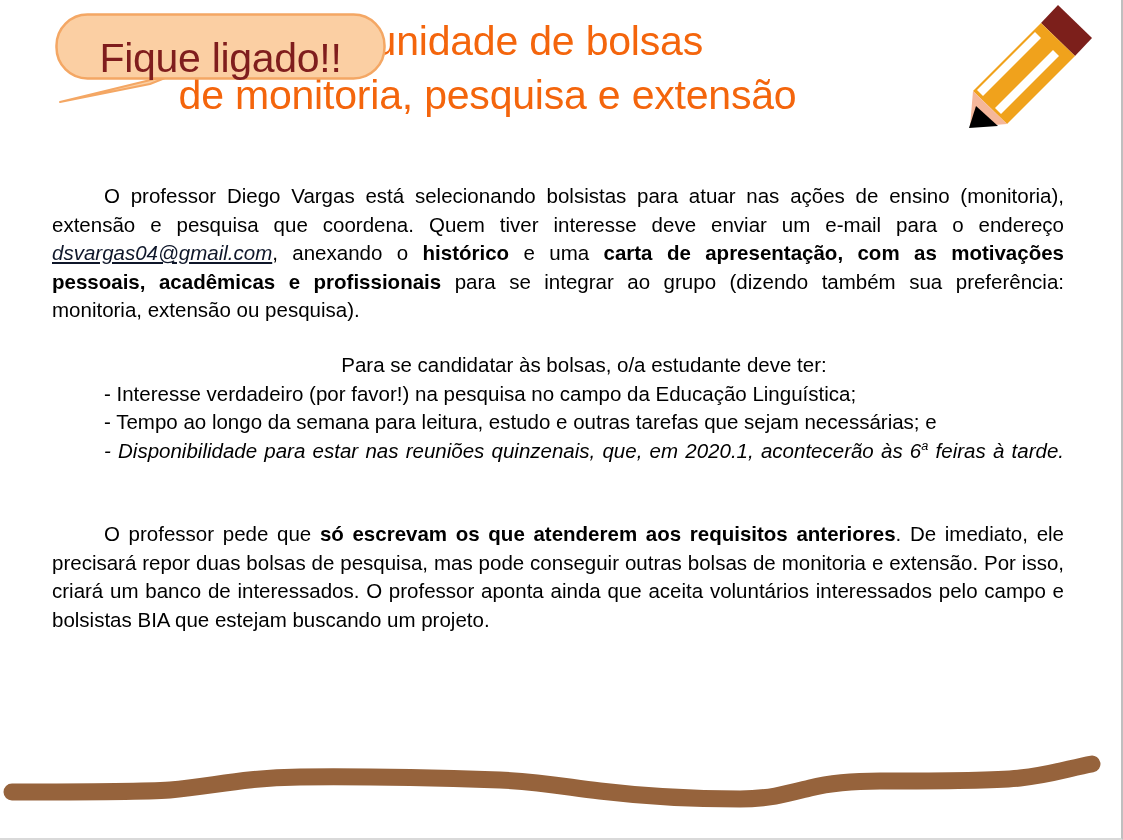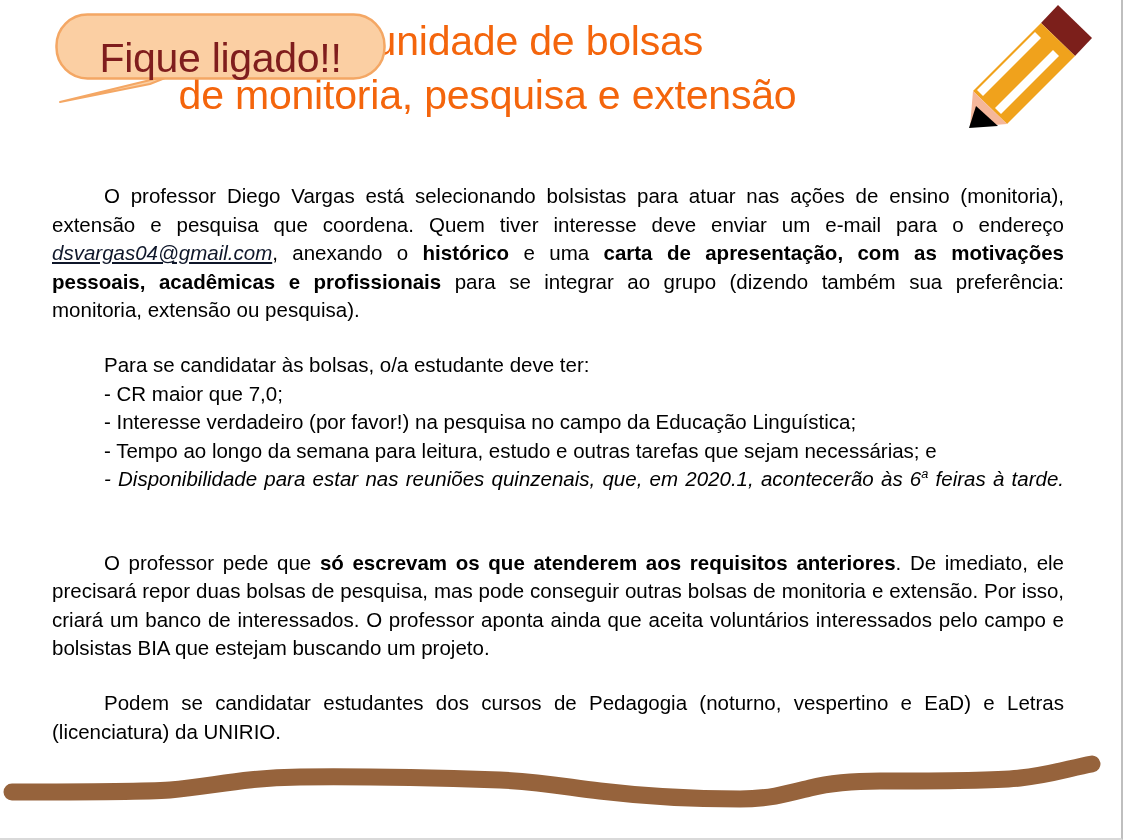--- a/index.html
+++ b/index.html
@@ -105,21 +105,21 @@
     text-align: justify;
     text-indent: 52px;
   }
   .para.last { margin-bottom: 0; }
 
   .list-block {
     margin: 0 0 26px 0;
   }
   .list-lead {
     margin: 0;
-    text-align: left;
+    text-align: center;
     text-indent: 52px;
   }
   .list-item {
     margin: 0;
     text-align: left;
     text-indent: 52px;
     white-space: nowrap;
   }
   .list-item.justified {
     text-align: justify;
@@ -185,29 +185,27 @@
       <path d="M 11 104 L 33 124 L 4 126 Z" fill="#000000"></path>
     </svg>
   </div>
 
   <div class="body-area">
 
     <p class="para"><span>O professor Diego Vargas está selecionando bolsistas para atuar nas ações de ensino (monitoria), extensão e pesquisa que coordena. Quem tiver interesse deve enviar um e-mail para o endereço </span><span class="email">dsvargas04@gmail.com</span><span>, anexando o </span><b>histórico</b><span> e uma </span><b>carta de apresentação, com as motivações pessoais, acadêmicas e profissionais</b><span> para se integrar ao grupo (dizendo também sua preferência: monitoria, extensão ou pesquisa).</span></p>
 
     <div class="list-block">
       <p class="list-lead">Para se candidatar às bolsas, o/a estudante deve ter:</p>
-      <p class="list-item">- CR maior que 7,0;</p>
       <p class="list-item">- Interesse verdadeiro (por favor!) na pesquisa no campo da Educação Linguística;</p>
       <p class="list-item">- Tempo ao longo da semana para leitura, estudo e outras tarefas que sejam necessárias; e</p>
       <p class="list-item justified"><span>-  Disponibilidade para estar nas reuniões quinzenais, que, em 2020.1, acontecerão às 6</span><sup>a</sup><span> feiras à tarde.</span></p>
     </div>
 
     <p class="para"><span>O professor pede que </span><b>só escrevam os que atenderem aos requisitos anteriores</b><span>. De imediato, ele precisará repor duas bolsas de pesquisa, mas pode conseguir outras bolsas de monitoria e extensão.  Por isso, criará um banco de interessados. O professor aponta ainda que aceita voluntários interessados pelo campo e bolsistas BIA que estejam buscando um projeto.</span></p>
 
-    <p class="para last">Podem se candidatar estudantes dos cursos de Pedagogia (noturno, vespertino e EaD) e Letras (licenciatura) da UNIRIO.</p>
   </div>
 
   <svg class="squiggle" viewBox="0 0 1110 70" xmlns="http://www.w3.org/2000/svg">
     <path d="M 12 40 C 90 40 140 40 170 38 C 215 34 240 26 300 25
              C 380 24 440 26 500 28 C 540 30 560 34 600 39
              C 650 45 700 47 740 47 C 770 47 790 41 810 36
              C 830 31 850 29 880 29 C 940 29 990 29 1020 26
              C 1050 23 1070 16 1092 12" fill="none" stroke="#96633C" stroke-width="17" stroke-linecap="round" stroke-linejoin="round"></path>
   </svg>
 

